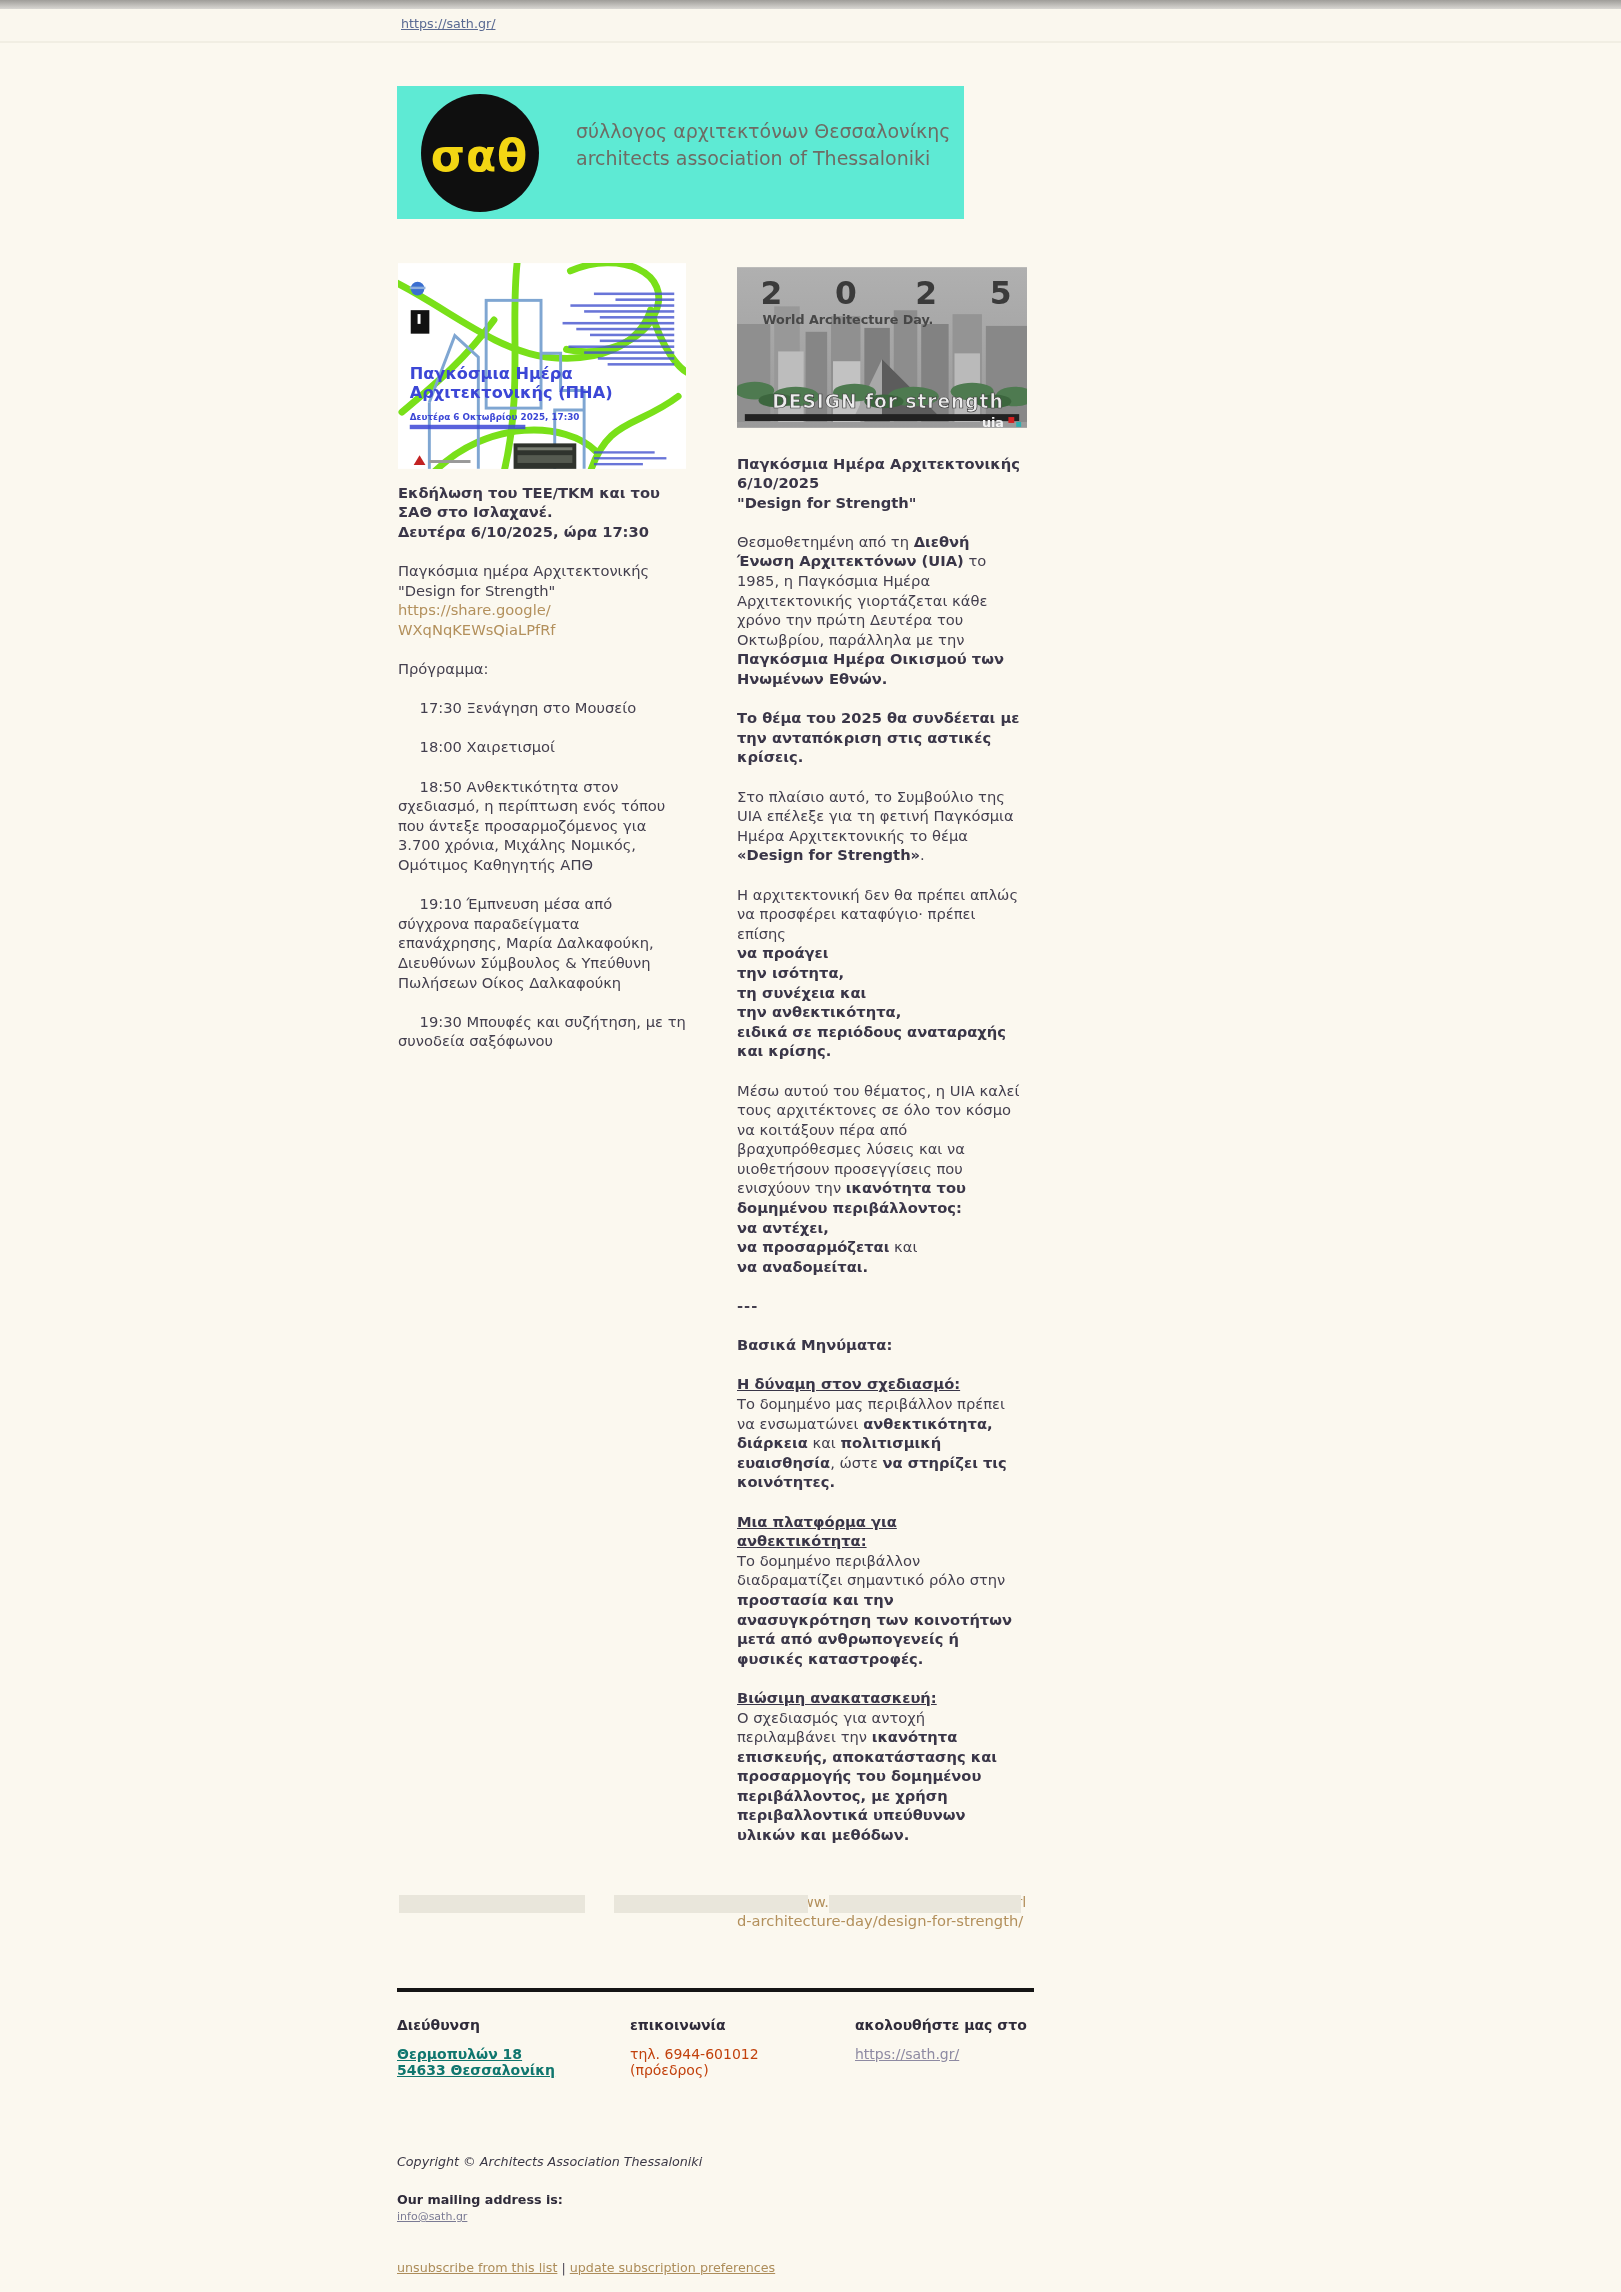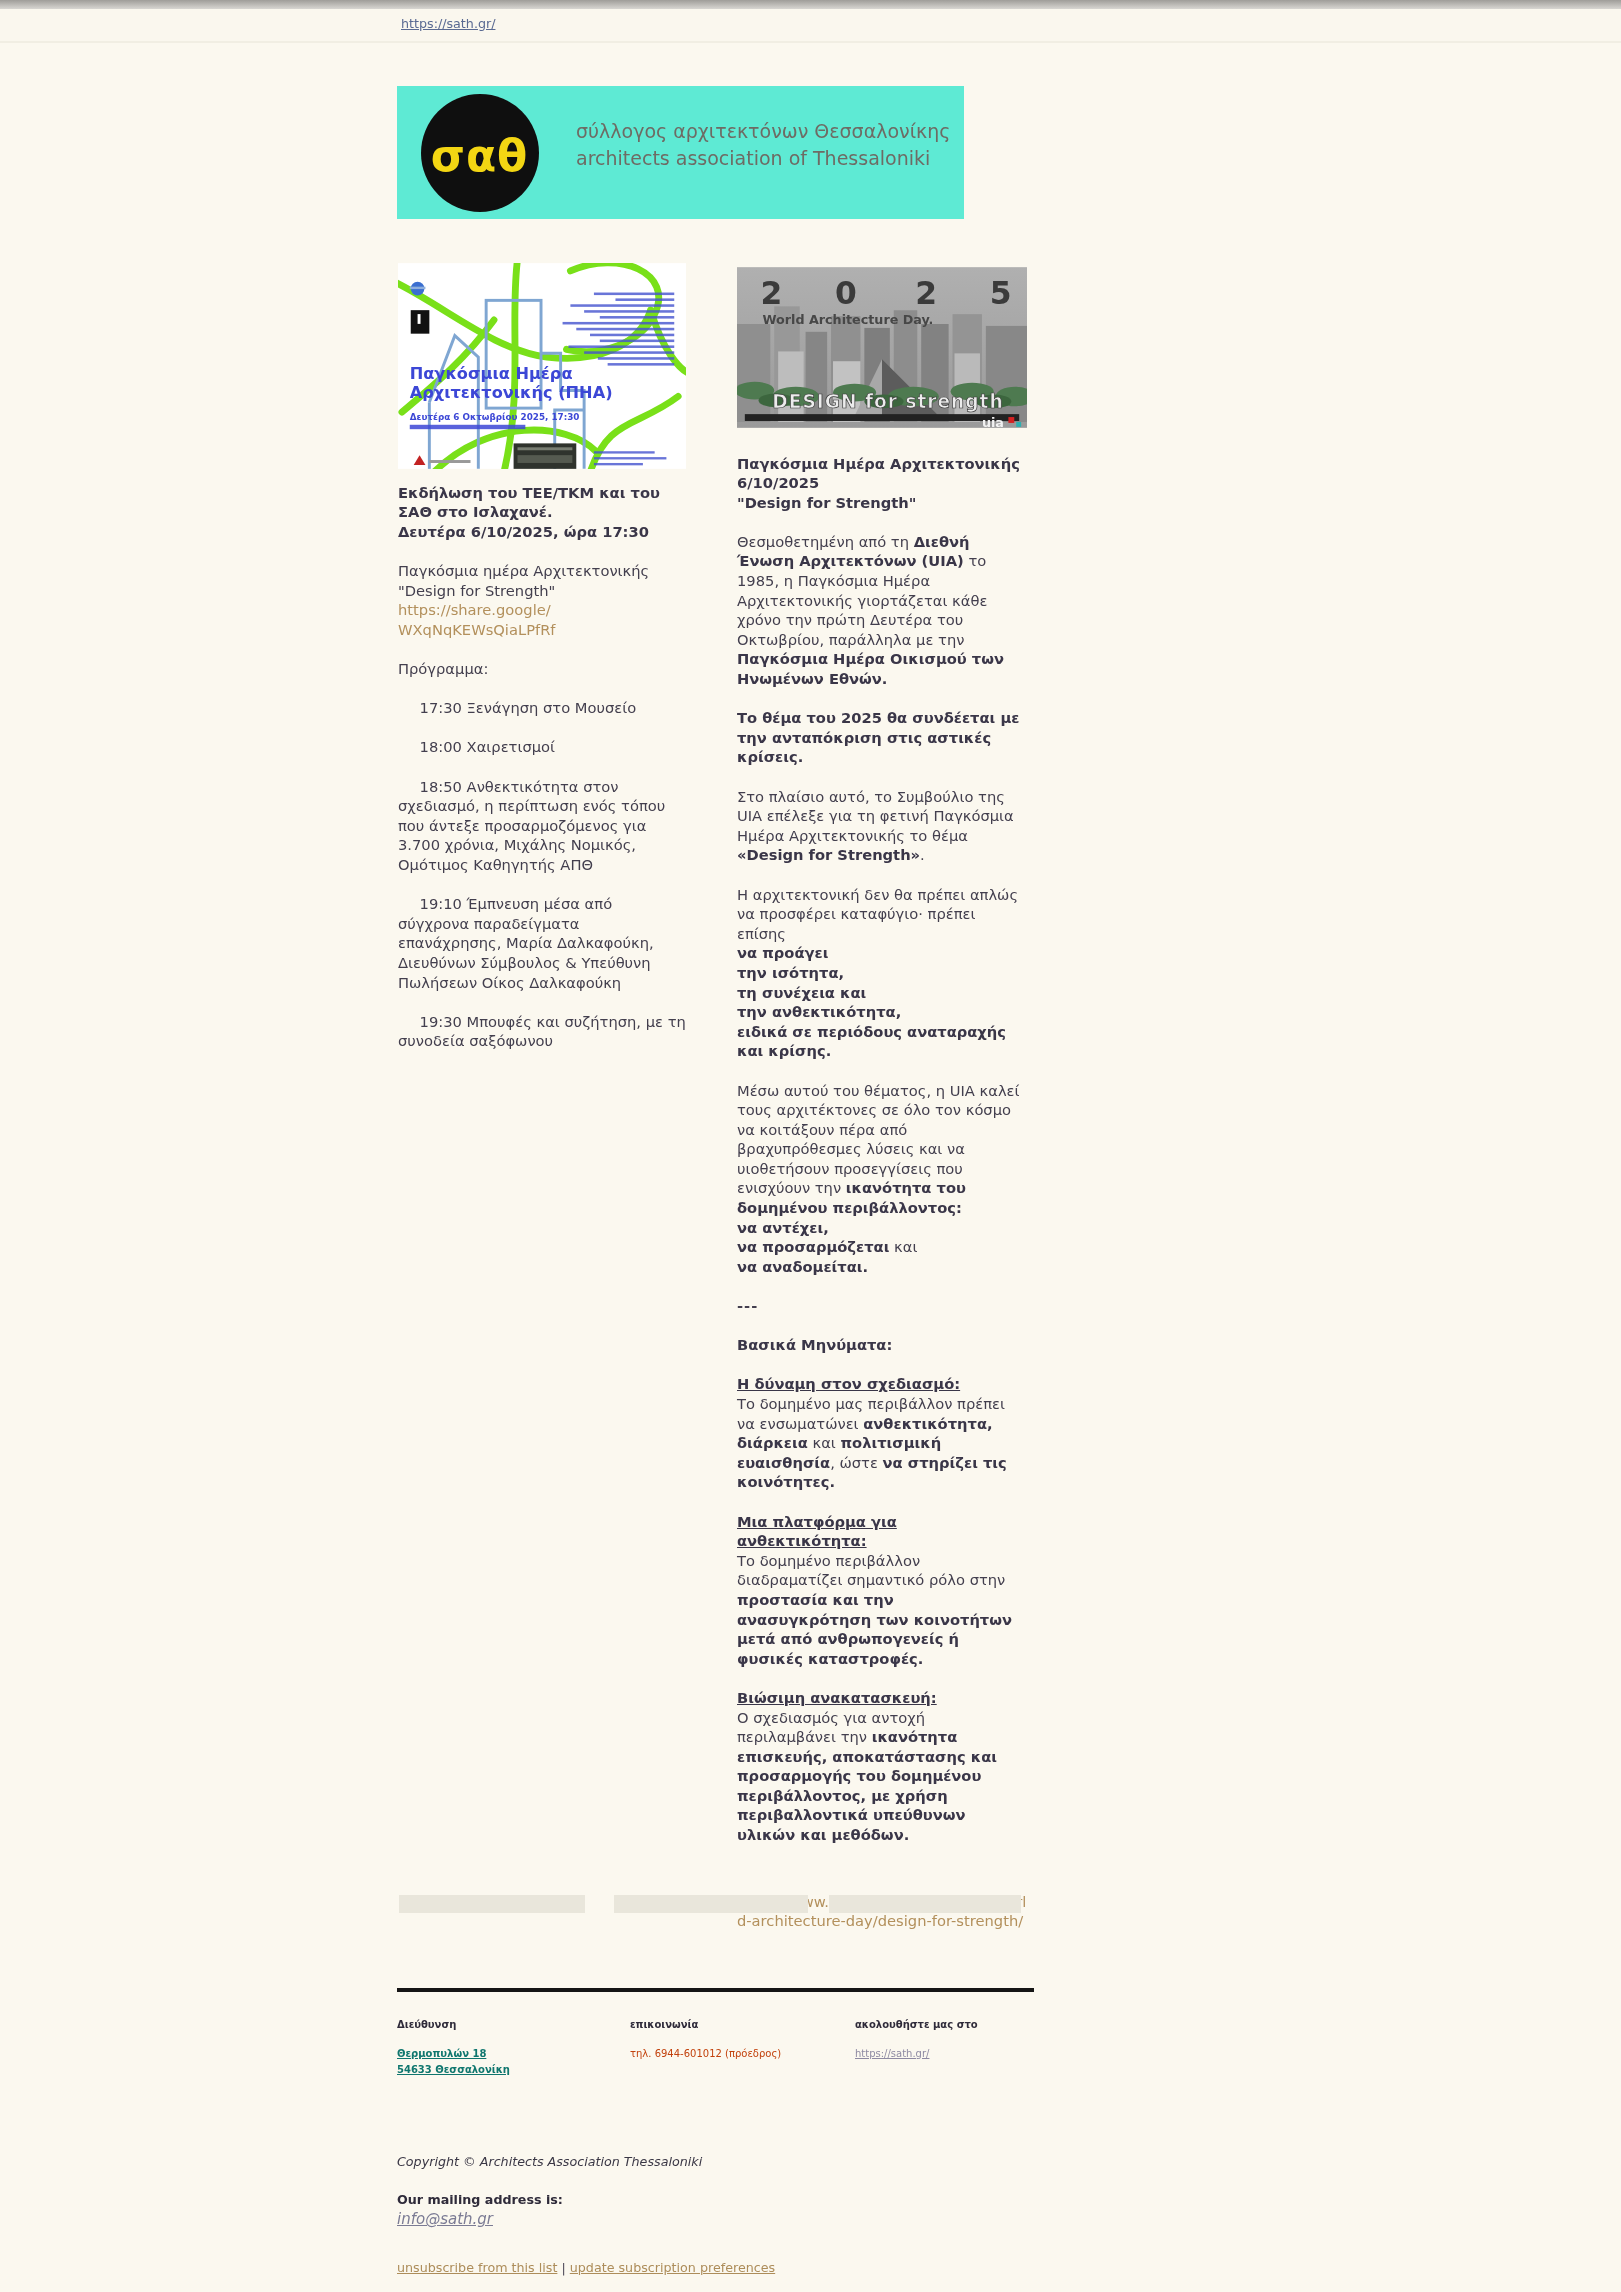--- a/index.html
+++ b/index.html
@@ -38,32 +38,32 @@
   .right-text{margin-top:25.5px;}
   .sep{font-weight:bold;letter-spacing:1px;}
   .link-para{margin-top:47px !important;}
   
   .ph-bar{position:absolute;top:1895px;height:17.6px;background:#e9e6db;}
   .ph1{left:399px;width:186px;}
   .ph2{left:614px;width:194px;}
   .ph3{left:829px;width:192px;}
   
   .footer-rule{position:absolute;left:397px;top:1988px;width:637px;height:3.9px;background:#151515;}
-  .fcol{position:absolute;top:2017px;font-size:10px;line-height:16.7px;}
+  .fcol{position:absolute;top:2017px;font-size:14px;line-height:16.7px;}
   .fcol .fhead{font-weight:bold;color:#2f2b3a;}
   .fcol1{left:397px;width:206px;}
   .fcol2{left:630px;width:211px;}
   .fcol3{left:855px;width:196px;}
   .fcol .flines{margin-top:11.8px;}
   .fcol1 .flines{font-weight:bold;color:#0f766e;text-decoration:underline;}
   .fcol2 .flines{color:#c2410c;}
   a.follow-link{color:#8e8aa2;text-decoration:underline;}
   .copyright{position:absolute;left:397px;top:2154px;font-size:12.7px;font-style:italic;color:#3a3745;}
   .mailing-label{position:absolute;left:397px;top:2192px;font-size:12.7px;font-weight:bold;color:#2f2b3a;}
-  .mailing-email{position:absolute;left:397px;top:2210px;font-size:15px;font-style:italic;}
+  .mailing-email{position:absolute;left:397px;top:2210px;font-size:11px;}
   .mailing-email a{color:#7b7b94;text-decoration:underline;}
   .unsub{position:absolute;left:397px;top:2260px;font-size:12.7px;color:#4a4656;}
   .unsub a{color:#ad8d5a;text-decoration:underline;}
 </style>
 </head>
 <body>
 
 <div class="top-chrome"></div>
 <div class="preheader">
   <a href="#">https://sath.gr/</a>

